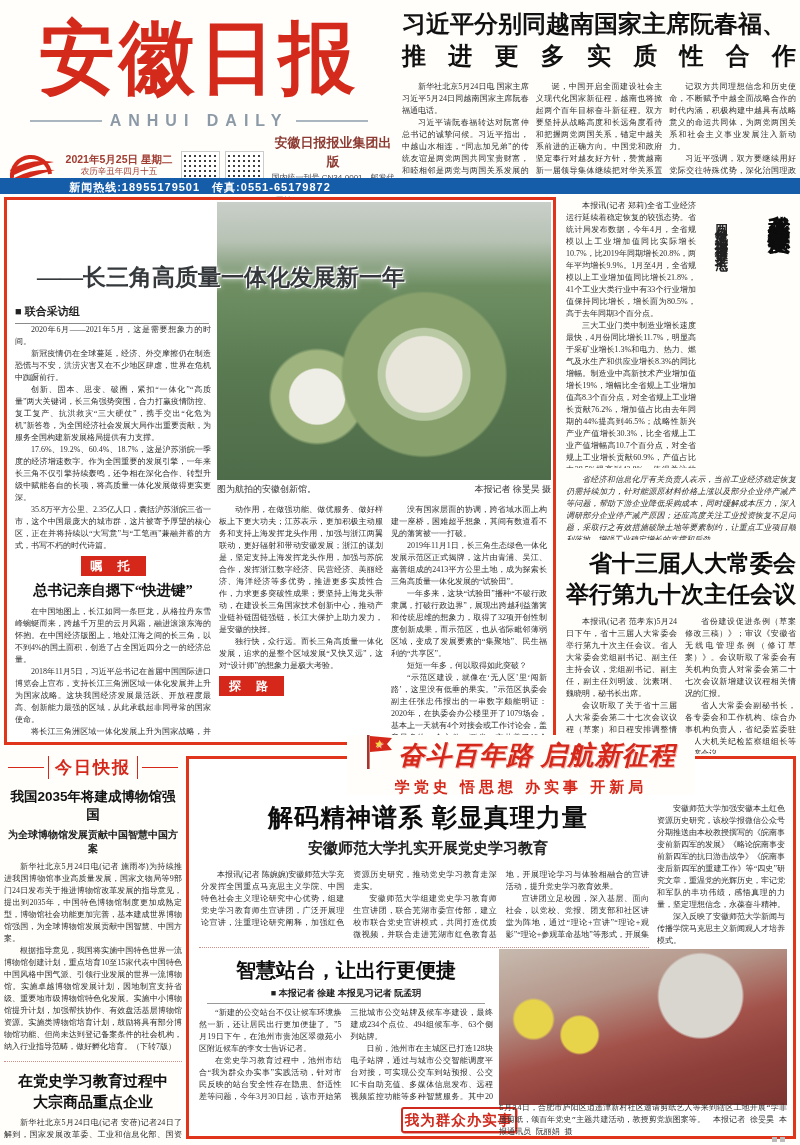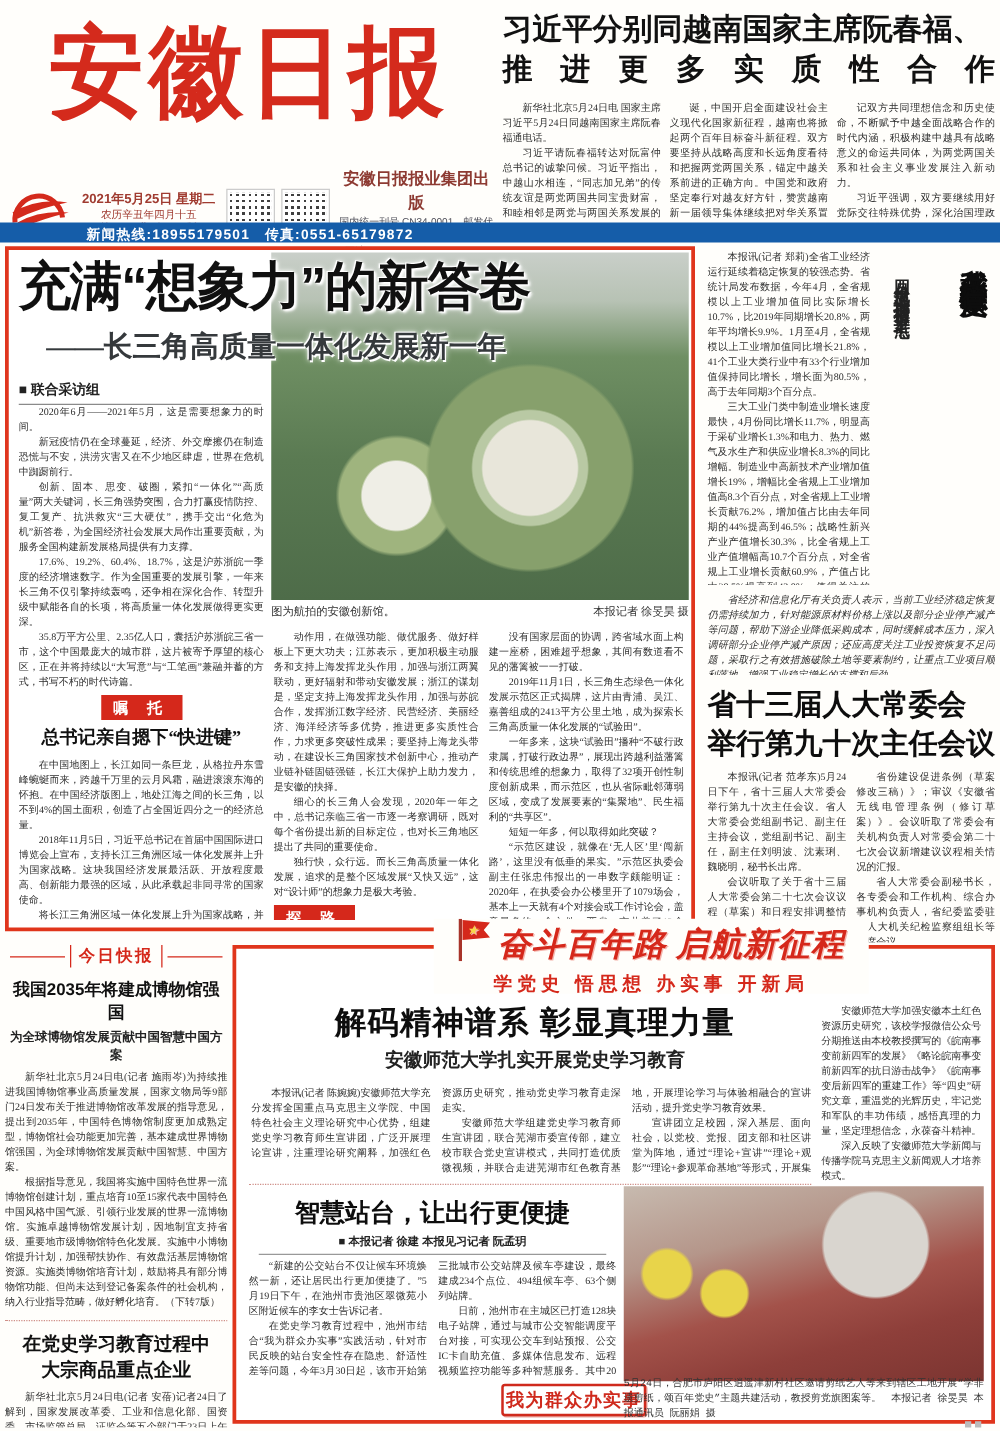--- a/index.html
+++ b/index.html
@@ -59,27 +59,27 @@
   .sec-label{display:inline-block;background:#d5281b;color:#fff;font-weight:bold;font-size:12px;
     padding:1px 10px;letter-spacing:6px;margin:4px 0 2px;}
   .sec-hl{font-size:14.5px;font-weight:900;text-align:center;color:#111;margin:2px 0 4px;}
   
   .ind-body{position:absolute;left:566px;top:200px;width:130px;height:268px;overflow:hidden;}
   .v-sub{position:absolute;left:700px;top:214px;width:30px;height:254px;writing-mode:vertical-rl;
     font-size:13px;font-weight:bold;letter-spacing:2px;color:#222;font-family:"Liberation Serif",serif;}
   .v-head{position:absolute;left:732px;top:198px;width:62px;height:280px;writing-mode:vertical-rl;
     font-size:22px;font-weight:900;letter-spacing:1.5px;color:#0d0d0d;font-family:"Liberation Serif",serif;}
   .ind-tail{position:absolute;left:566px;top:474px;width:230px;height:66px;overflow:hidden;font-style:italic;}
-  .npc-hl{position:absolute;left:566px;top:548px;width:230px;text-align:left;font-size:23px;
+  .npc-hl{position:absolute;left:566px;top:548px;width:230px;text-align:right;font-size:23px;
     font-weight:900;line-height:1.35;color:#0d0d0d;}
   .npc-cols{position:absolute;left:566px;top:616px;width:230px;height:138px;display:flex;gap:8px;}
   .npc-cols>div{flex:1;overflow:hidden;}
   
   .express{position:absolute;left:4px;top:756px;width:178px;height:386px;overflow:hidden;}
-  .exp-head{display:flex;align-items:center;color:#d5281b;font-weight:bold;font-size:13px;letter-spacing:2px;}
+  .exp-head{display:flex;align-items:center;color:#d5281b;font-weight:bold;font-size:17px;letter-spacing:2px;}
   .exp-head:before,.exp-head:after{content:"";flex:1;border-top:1.5px solid #d5281b;margin:0 4px;}
   .exp-head i{font-style:normal;border-left:1.5px solid #d5281b;border-right:1.5px solid #d5281b;padding:0 6px;}
   .exp-a-hl{font-size:13.5px;font-weight:900;text-align:center;margin-top:9px;color:#111;}
   .exp-a-sub{font-size:10px;font-weight:bold;text-align:center;margin:4px 0 5px;color:#222;}
   .exp-b-hl{font-size:15px;font-weight:900;text-align:center;line-height:1.4;margin:8px 0 5px;color:#111;}
   .dotsep{border-top:1.5px dotted #cf8f88;margin:8px 0 2px;}
   
   .bottom-box{position:absolute;left:186px;top:756px;width:604px;height:377px;border:3px solid #e0351b;background:#fff;}
   .banner{position:absolute;left:158px;top:-24px;width:348px;height:60px;background:#fffefb;z-index:4;
     display:flex;flex-direction:column;align-items:center;}
@@ -112,20 +112,23 @@
     font-size:8px;line-height:1.5;color:#333;text-align:justify;}
   .corner{position:absolute;left:772px;top:1137px;width:16px;height:5px;display:flex;gap:3px;}
   .corner i{width:5px;height:5px;background:#bbb;display:block;}
 </style>
 </head>
 <body>
 
 <div class="page">
 
   <div class="nameplate">安徽日报</div>
+  <div class="en-row">
+      <span>ANHUI DAILY</span>
+    </div>
   <div class="info-row">
     <span>
       <svg width="50" height="40" viewBox="0 0 50 40">
         <path d="M6 30 A18 18 0 1 1 44 26" fill="none" stroke="#d42a1c" stroke-width="4"></path>
         <path d="M4 22 Q24 10 48 14 Q26 18 8 27 Z" fill="#d42a1c"></path>
         <path d="M8 30 Q26 20 49 22 Q28 27 12 34 Z" fill="#d42a1c"></path>
       </svg>
     </span>
     <div class="date-block">
       <div class="d1">2021年5月25日 星期二</div>
@@ -162,21 +165,20 @@
   <div class="hotline">
     <span>新闻热线:18955179501　传真:0551-65179872</span>
   </div>
 
   <div class="main-box">
     <div class="main-photo"></div>
     <div class="photo-cap">
       <span>图为航拍的安徽创新馆。</span>
       <span>本报记者 徐旻昊 摄</span>
     </div>
-    <div class="main-hl">充满“想象力”的新答卷</div>
     <div class="main-sub">——长三角高质量一体化发展新一年</div>
     <div class="byline">■ 联合采访组</div>
 
     <div class="col-left mcol smalltxt">
       <div>
           <p class="np">2020年6月——2021年5月，这是需要想象力的时间。</p>
           <p class="np">新冠疫情仍在全球蔓延，经济、外交摩擦仍在制造恐慌与不安，洪涝灾害又在不少地区肆虐，世界在危机中踟蹰前行。</p>
           <p class="np">创新、固本、思变、破圈，紧扣“一体化”“高质量”两大关键词，长三角强势突围，合力打赢疫情防控、复工复产、抗洪救灾“三大硬仗”，携手交出“化危为机”新答卷，为全国经济社会发展大局作出重要贡献，为服务全国构建新发展格局提供有力支撑。</p>
           <p class="np">17.6%、19.2%、60.4%、18.7%，这是沪苏浙皖一季度的经济增速数字。作为全国重要的发展引擎，一年来长三角不仅引擎持续轰鸣，还争相在深化合作、转型升级中赋能各自的长项，将高质量一体化发展做得更实更深。</p>
           <p class="np">35.8万平方公里、2.35亿人口，囊括沪苏浙皖三省一市，这个中国最庞大的城市群，这片被寄予厚望的核心区，正在并将持续以“大写意”与“工笔画”兼融并蓄的方式，书写不朽的时代诗篇。</p>
@@ -186,21 +188,20 @@
       <div>
           <p class="np">在中国地图上，长江如同一条巨龙，从格拉丹东雪峰蜿蜒而来，跨越千万里的云月风霜，融进滚滚东海的怀抱。在中国经济版图上，地处江海之间的长三角，以不到4%的国土面积，创造了占全国近四分之一的经济总量。</p>
           <p class="np">2018年11月5日，习近平总书记在首届中国国际进口博览会上宣布，支持长江三角洲区域一体化发展并上升为国家战略。这块我国经济发展最活跃、开放程度最高、创新能力最强的区域，从此承载起非同寻常的国家使命。</p>
           <p class="np">将长江三角洲区域一体化发展上升为国家战略，并不令人意外。这三省一市，地缘相近、人缘相亲、文缘相通，合作由来已久。总书记亲自谋划、亲自部署、亲自推动，为长三角一体化发展摁下“快进键”。</p>
         </div>
     </div>
 
     <div class="col-mid mcol smalltxt">
       <div>
           <p class="np">动作用，在做强功能、做优服务、做好样板上下更大功夫；江苏表示，更加积极主动服务和支持上海发挥龙头作用，加强与浙江两翼联动，更好辐射和带动安徽发展；浙江的谋划是，坚定支持上海发挥龙头作用，加强与苏皖合作，发挥浙江数字经济、民营经济、美丽经济、海洋经济等多优势，推进更多实质性合作，力求更多突破性成果；要坚持上海龙头带动，在建设长三角国家技术创新中心，推动产业链补链固链强链，长江大保护上助力发力，是安徽的抉择。</p>
-          <p class="np">细心的长三角人会发现，2020年一年之中，总书记亲临三省一市逐一考察调研，既对每个省份提出新的目标定位，也对长三角地区提出了共同的重要使命。</p>
           <p class="np">独行快，众行远。而长三角高质量一体化发展，追求的是整个区域发展“又快又远”，这对“设计师”的想象力是极大考验。</p>
         </div>
       <div style="text-align:left;"><span class="sec-label">探 路</span></div>
 
     </div>
 
     <div class="col-right mcol smalltxt">
       <div>
           <p class="np">没有国家层面的协调，跨省域水面上构建一座桥，困难超乎想象，其间有数道看不见的藩篱被一一打破。</p>
           <p class="np">2019年11月1日，长三角生态绿色一体化发展示范区正式揭牌，这片由青浦、吴江、嘉善组成的2413平方公里土地，成为探索长三角高质量一体化发展的“试验田”。</p>

